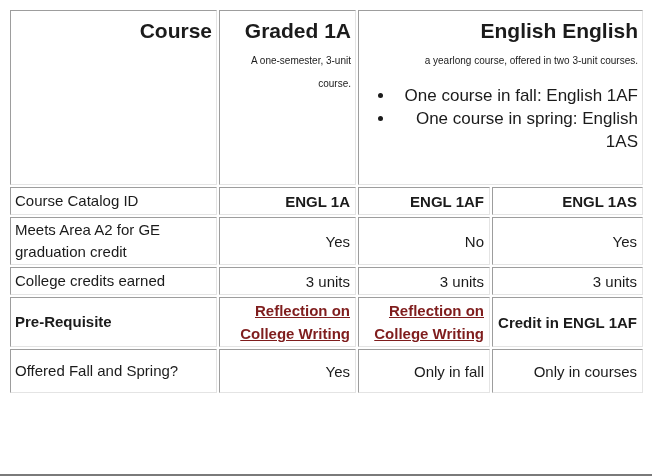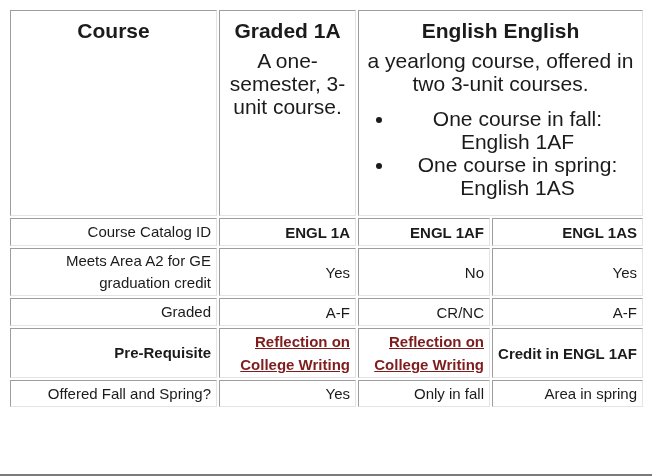--- a/index.html
+++ b/index.html
@@ -30,48 +30,48 @@
     padding: 1px 5px;
     font-size: 15px;
     text-align: right;
     vertical-align: middle;
     overflow: hidden;
     line-height: 23px;
   }
   tr.header-row { height: 175px; }
   tr.header-row td {
     vertical-align: top;
-    text-align: center;
-    padding: 4px 4px 16px 4px;
+    text-align: right;
+    padding: 4px 4px 8px 4px;
   }
   tr.r-short  { height: 28px; }
   tr.r-tall   { height: 47px; }
   tr.r-prereq { height: 50px; font-weight: bold; }
-  tr.r-last   { height: 27px; }
+  tr.r-last   { height: 44px; }
 
   td.c-label {
-    text-align: right;
+    text-align: left;
     padding-left: 4px;
     line-height: 22px;
   }
   .h-title {
     font-size: 21px;
     font-weight: bold;
     line-height: 27px;
     margin-top: 2px;
   }
   .h-desc {
-    font-size: 21px;
+    font-size: 10px;
     line-height: 23px;
     margin-top: 5px;
   }
   ul.stretch-list {
     margin: 12px 0 0 0;
     padding-left: 32px;
-    font-size: 21px;
+    font-size: 17px;
     line-height: 23px;
   }
   ul.stretch-list li { padding-left: 2px; }
   .v-bold { font-weight: bold; }
   a.prereq-link {
     color: #7f1d1d;
     text-decoration: underline;
     line-height: 23px;
   }
   .bottom-bar {
@@ -121,43 +121,43 @@
       <td class="v-bold">ENGL 1AS</td>
     </tr>
 
     <tr class="r-tall">
       <td class="c-label">Meets Area A2 for GE graduation credit</td>
       <td>Yes</td>
       <td>No</td>
       <td>Yes</td>
     </tr>
 
+    <tr class="r-short">
+      <td class="c-label">College credits earned</td>
+      <td>3 units</td>
+      <td>3 units</td>
+      <td>3 units</td>
+    </tr>
 
-    <tr class="r-short">
-      <td class="c-label">Graded</td>
-      <td>A-F</td>
-      <td>CR/NC</td>
-      <td>A-F</td>
-    </tr>
 
 
     <tr class="r-prereq">
       <td class="c-label">Pre-Requisite</td>
       <td>
         <a href="#" class="prereq-link">Reflection on College Writing</a>
       </td>
       <td>
         <a href="#" class="prereq-link">Reflection on College Writing</a>
       </td>
       <td>Credit in ENGL 1AF</td>
     </tr>
 
     <tr class="r-last">
       <td class="c-label">Offered Fall and Spring?</td>
       <td>Yes</td>
       <td>Only in fall</td>
-      <td>Area in spring</td>
+      <td>Only in courses</td>
     </tr>
   </tbody>
     </table>
 
   <div class="bottom-bar"></div>
 </div>
 
 </body></html>

